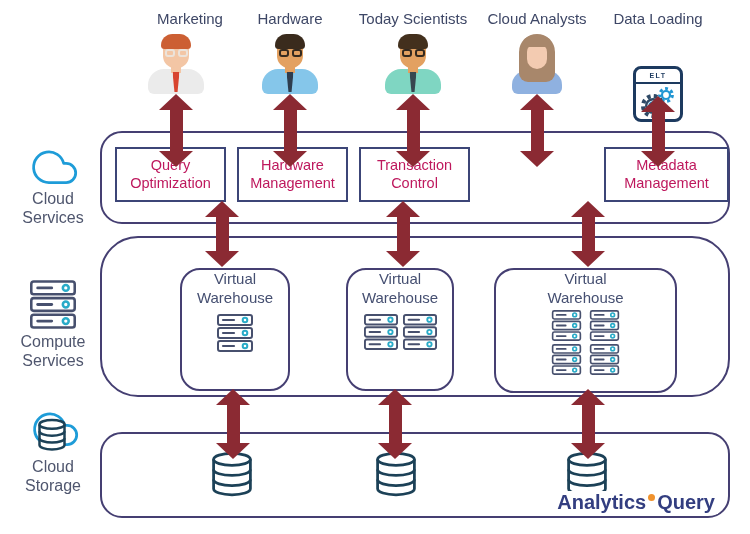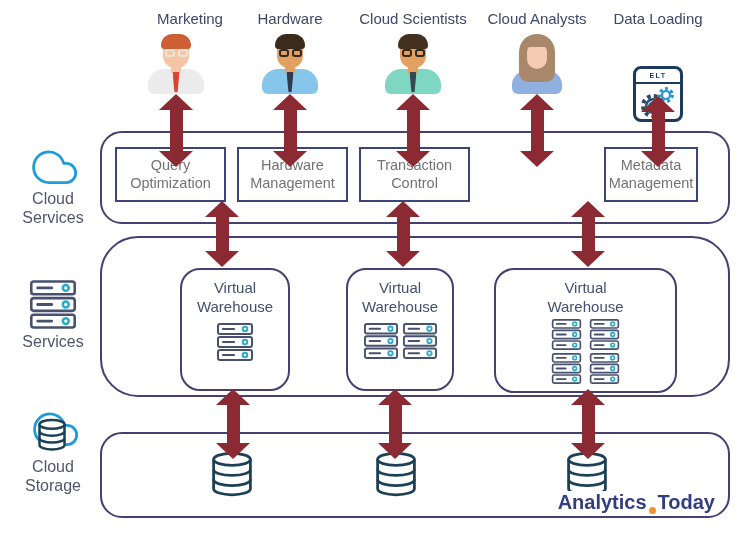--- a/index.html
+++ b/index.html
@@ -9,28 +9,28 @@
   }
   
   .layer{position:absolute;border:2px solid #453f72;background:#fff;box-sizing:border-box;}
   .layer1{left:100px;top:131px;width:630px;height:93px;border-radius:22px;}
   .layer2{left:100px;top:236px;width:630px;height:161px;border-radius:38px;}
   .layer3{left:100px;top:432px;width:630px;height:86px;border-radius:22px;}
   
   .l1box{
     position:absolute;top:147px;width:111px;height:55px;border:2px solid #3c4577;
     background:#fff;box-sizing:border-box;display:flex;align-items:center;justify-content:center;
-    text-align:center;font-size:14.5px;line-height:1.22;color:#737373;z-index:2;padding:0 4px;
+    text-align:center;font-size:14.5px;line-height:1.22;color:#be185d;z-index:2;padding:0 4px;
   }
   
   .wh{
     position:absolute;top:268px;height:123px;border:2px solid #453f72;border-radius:20px;
     background:#fff;box-sizing:border-box;z-index:2;display:flex;flex-direction:column;align-items:center;
   }
-  .wh-label{margin-top:9px;font-size:15px;line-height:1.25;color:#454f71;text-align:center;max-width:104px;}
+  .wh-label{margin-top:0;font-size:15px;line-height:1.25;color:#454f71;text-align:center;max-width:104px;}
   .wh-servers{display:flex;gap:5px;margin-top:6px;align-items:flex-start;justify-content:center;}
   .wh-grid{display:grid;grid-template-columns:auto auto;gap:3px 5px;margin-top:2px;}
   
   .arrow{position:absolute;width:34px;display:flex;flex-direction:column;align-items:center;z-index:6;}
   .arrow::before{content:"";width:0;height:0;border-left:17px solid transparent;border-right:17px solid transparent;border-bottom:16px solid #8b2a33;}
   .arrow::after{content:"";width:0;height:0;border-left:17px solid transparent;border-right:17px solid transparent;border-top:16px solid #8b2a33;}
   .arrow .shaft{flex:1;width:13px;background:#8b2a33;margin:-1px 0;}
   
   .plabel{position:absolute;top:10px;transform:translateX(-50%);white-space:nowrap;font-size:15px;color:#3e4766;z-index:3;}
   
@@ -48,32 +48,32 @@
   .fem-torso{position:absolute;bottom:0;left:4px;right:4px;height:23px;border-radius:14px 14px 6px 6px;background:#8fb1e0;z-index:1;}
   
   .elt{position:absolute;top:34px;left:50%;transform:translateX(-50%);width:50px;height:56px;border:3px solid #1d3a5f;border-radius:8px;background:#fff;box-sizing:border-box;z-index:3;}
   .elt-header{height:13px;border-bottom:2.5px solid #1d3a5f;display:flex;align-items:center;justify-content:center;font-size:7px;font-weight:bold;letter-spacing:1.5px;color:#1d3a5f;}
   .elt-body{display:flex;align-items:center;justify-content:center;padding-top:2px;}
   
   .side-item{position:absolute;width:100px;text-align:center;z-index:2;}
   .side-label{font-size:16px;line-height:1.18;color:#4f566e;margin-top:4px;}
   
   .cyl{position:absolute;top:452px;z-index:2;}
-  .brand{position:absolute;right:32px;top:491px;z-index:4;display:flex;align-items:flex-end;font-weight:bold;font-size:20px;color:#333e80;background:#fff;padding:0 3px;}
+  .brand{position:absolute;right:32px;top:491px;z-index:4;display:flex;align-items:flex-start;font-weight:bold;font-size:20px;color:#333e80;background:#fff;padding:0 3px;}
   .brand .dot{width:7px;height:7px;border-radius:50%;background:#f0922d;margin:3px 2px 0 2px;display:inline-block;}
   svg{display:block;}
 </style>
 </head>
 <body>
 
 <div class="canvas">
 
   <div class="plabel" style="left:190px">Marketing</div>
   <div class="plabel" style="left:290px">Hardware</div>
-  <div class="plabel" style="left:413px">Cloud Scientists</div>
+  <div class="plabel" style="left:413px">Today Scientists</div>
   <div class="plabel" style="left:537px">Cloud Analysts</div>
   <div class="plabel" style="left:658px">Data Loading</div>
 
   <div class="avatar" style="left:147px">
     <div class="av-torso" style="background:#ebebeb"></div>
     <div class="av-neck" style="background:#f3c6a5"></div>
     <div class="av-head" style="background:#f3c6a5"></div>
     <div class="av-hair" style="background:#cc5f33"></div>
     <div class="av-glasses">
         <i style="border-color:#ece3da"></i>
@@ -150,20 +150,21 @@
           <line x1="6" y1="19" x2="17" y2="19"></line>
           <line x1="6" y1="32" x2="17" y2="32"></line>
       </g>
       <g fill="none" stroke="#29abc8" stroke-width="2">
         <circle cx="28" cy="6" r="2.3"></circle>
           <circle cx="28" cy="19" r="2.3"></circle>
           <circle cx="28" cy="32" r="2.3"></circle>
       </g>
     </svg>
     <div class="side-label">
+      <div>Compute</div>
       <div>Services</div>
     </div>
   </div>
 
   <div class="side-item" style="left:3px;top:408px">
     <div style="position:relative;width:58px;height:46px;margin:0 auto">
       <svg width="52" height="40" viewBox="0 0 53 46" style="position:absolute;left:4px;top:0">
         <path d="M39.6 18 h-2.77 A17.6 17.6 0 1 0 19.8 40 h19.8 a11 11 0 0 0 0 -22 z" fill="none" stroke="#1e9cd8" stroke-width="3.2" stroke-linejoin="round" stroke-linecap="round" transform="translate(2,2)"></path>
       </svg>
       <svg width="30" height="36" viewBox="0 0 48 52" style="position:absolute;left:13px;top:9px">
@@ -187,21 +188,21 @@
 
   <div class="l1box" style="left:115px">
       <span>Query Optimization</span>
     </div>
   <div class="l1box" style="left:237px">
       <span>Hardware Management</span>
     </div>
   <div class="l1box" style="left:359px">
       <span>Transaction Control</span>
     </div>
-  <div class="l1box" style="left:604px;width:94px">
+  <div class="l1box" style="left:604px;width:125px">
       <span>Metadata Management</span>
     </div>
 
   <div class="wh" style="left:180px;width:110px">
     <div class="wh-label">Virtual Warehouse</div>
     <div class="wh-servers">
       <svg width="36" height="38" viewBox="0 0 36 38">
         <g stroke="#47506e" stroke-width="2" fill="#fff">
             <rect x="1" y="1" width="34" height="10" rx="2"></rect>
             <rect x="1" y="14" width="34" height="10" rx="2"></rect>
@@ -392,16 +393,16 @@
   <div class="arrow" style="left:378px;top:389px;height:70px">
       <i class="shaft"></i>
     </div>
   <div class="arrow" style="left:571px;top:389px;height:70px">
       <i class="shaft"></i>
     </div>
 
   <div class="brand">
     <span>Analytics</span>
     <span class="dot"></span>
-    <span>Today</span>
+    <span>Query</span>
   </div>
 
 </div>
 
 </body></html>

